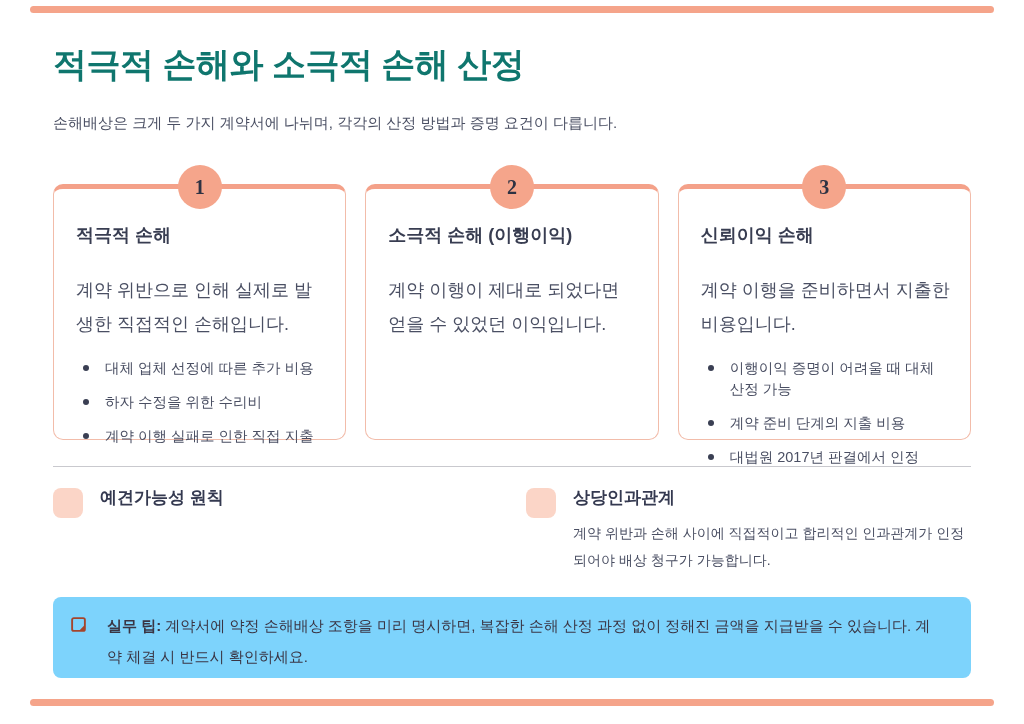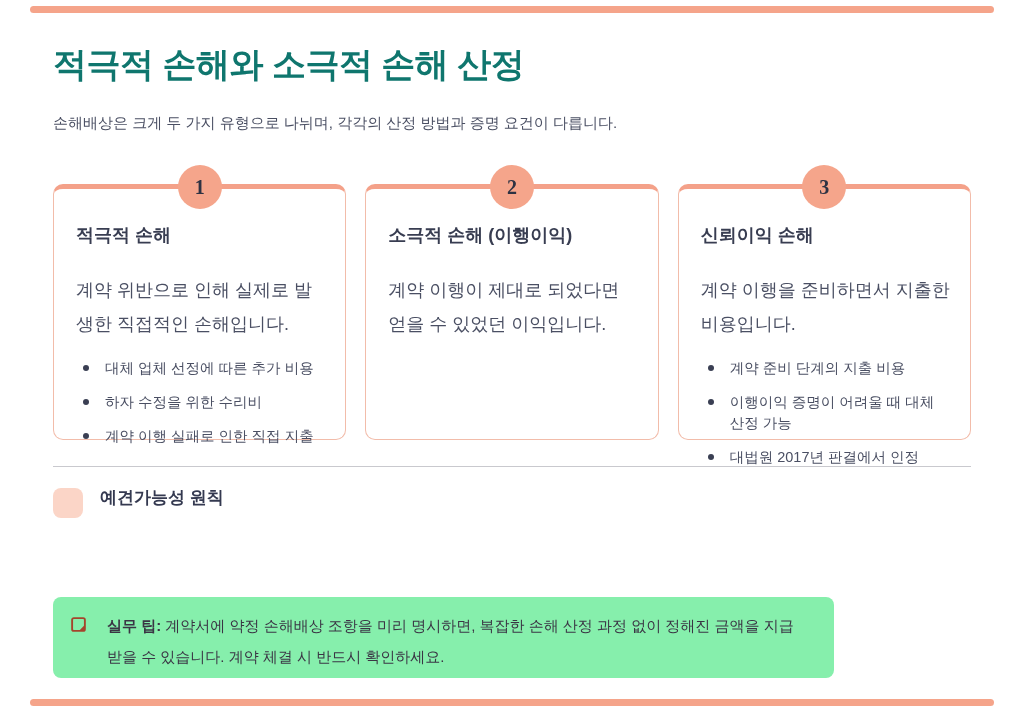--- a/index.html
+++ b/index.html
@@ -75,39 +75,39 @@
   }
   .principle-body { margin-left:17px; }
   .principle-title {
     font-size:17px; font-weight:700; color:#343950; margin-bottom:11px;
   }
   .principle-desc {
     font-size:14px; line-height:1.95; color:#4a4f63; max-width:412px;
   }
 
   .tip-box {
-    position:absolute; left:53px; top:597px; width:781px; height:81px;
-    background:#86efac; border-radius:8px;
+    position:absolute; left:53px; top:597px; width:918px; height:81px;
+    background:#7dd3fc; border-radius:8px;
     padding:13px 40px 5px 17px;
     display:flex; align-items:flex-start;
   }
   .tip-icon { flex:0 0 17px; margin-top:6px; }
   .tip-text {
     margin-left:20px; font-size:15px; line-height:2.07; color:#3a3544;
   }
   .tip-label { font-weight:700; }
 </style>
 </head>
 <body>
 
 <div class="accent-bar top"></div>
 <div class="accent-bar bottom"></div>
 
 <h1 class="page-title">적극적 손해와 소극적 손해 산정</h1>
-<p class="page-subtitle">손해배상은 크게 두 가지 유형으로 나뉘며, 각각의 산정 방법과 증명 요건이 다릅니다.</p>
+<p class="page-subtitle">손해배상은 크게 두 가지 계약서에 나뉘며, 각각의 산정 방법과 증명 요건이 다릅니다.</p>
 
 <div class="cards-row">
 
   <div class="card">
     <div class="card-number">1</div>
     <div class="card-title">적극적 손해</div>
     <div class="card-desc">계약 위반으로 인해 실제로 발생한 직접적인 손해입니다.</div>
     <ul class="card-bullets">
       <li>대체 업체 선정에 따른 추가 비용</li>
       <li>하자 수정을 위한 수리비</li>
@@ -119,39 +119,46 @@
     <div class="card-number">2</div>
     <div class="card-title">소극적 손해 (이행이익)</div>
     <div class="card-desc">계약 이행이 제대로 되었다면 얻을 수 있었던 이익입니다.</div>
   </div>
 
   <div class="card">
     <div class="card-number">3</div>
     <div class="card-title">신뢰이익 손해</div>
     <div class="card-desc">계약 이행을 준비하면서 지출한 비용입니다.</div>
     <ul class="card-bullets">
+      <li>이행이익 증명이 어려울 때 대체 산정 가능</li>
       <li>계약 준비 단계의 지출 비용</li>
-      <li>이행이익 증명이 어려울 때 대체 산정 가능</li>
       <li>대법원 2017년 판결에서 인정</li>
     </ul>
   </div>
 
 </div>
 
 <div class="divider"></div>
 
 <div class="principles-row">
 
   <div class="principle">
     <div class="principle-icon"></div>
     <div class="principle-body">
       <div class="principle-title">예견가능성 원칙</div>
     </div>
   </div>
 
+  <div class="principle">
+    <div class="principle-icon"></div>
+    <div class="principle-body">
+      <div class="principle-title">상당인과관계</div>
+      <div class="principle-desc">계약 위반과 손해 사이에 직접적이고 합리적인 인과관계가 인정되어야 배상 청구가 가능합니다.</div>
+    </div>
+  </div>
 
 </div>
 
 <div class="tip-box">
   <span class="tip-icon">
     <svg width="17" height="17" viewBox="0 0 20 20">
       <path d="M4.5 2.5 h11 a2 2 0 0 1 2 2 v11 a2 2 0 0 1 -2 2 h-11 a2 2 0 0 1 -2 -2 v-11 a2 2 0 0 1 2 -2 z" fill="none" stroke="#a5452c" stroke-width="2.2"></path>
       <path d="M11 17 L17 11 L17 17 Z" fill="#a5452c"></path>
     </svg>
   </span>

